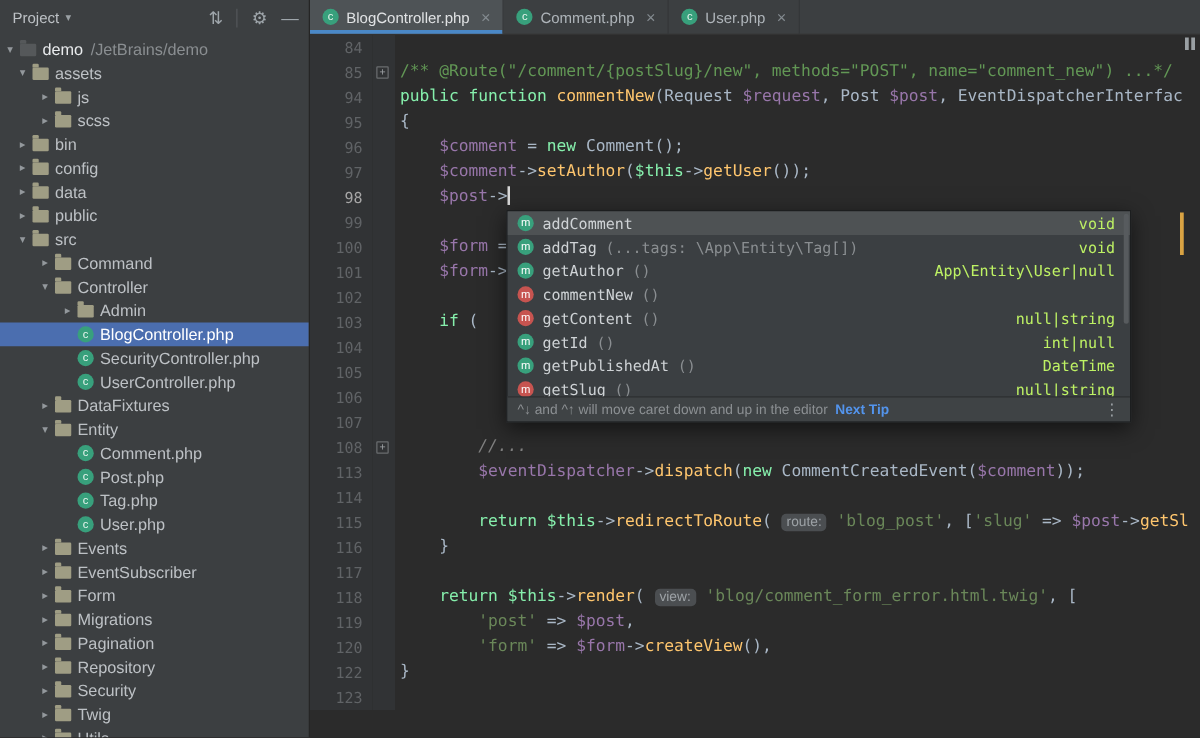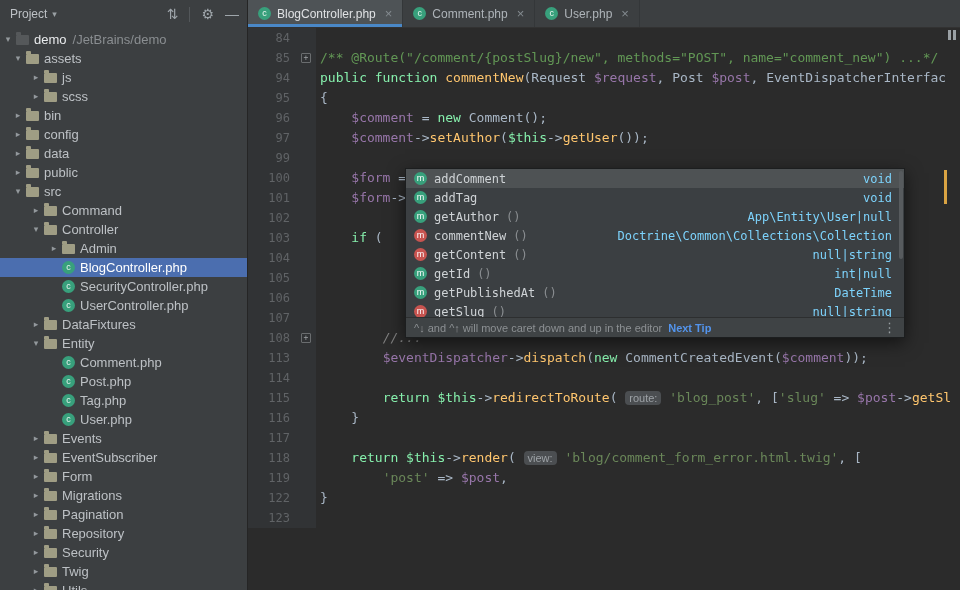--- a/index.html
+++ b/index.html
@@ -72,21 +72,21 @@
   .popup-list { max-height:148px; overflow:hidden; position:relative; }
   .prow { display:flex; align-items:center; height:19px; padding:0 12px 0 8px; gap:7px;
           font-family:"DejaVu Sans Mono",monospace; font-size:12px; color:#c3c7cb; }
   .prow.selected { background:#4e5254; }
   .micon { width:13px; height:13px; border-radius:50%; color:#fff; font-size:9px; line-height:13px;
            text-align:center; flex:none; font-family:"Liberation Sans",sans-serif; }
   .micon.teal { background:#38a07c; }
   .micon.red { background:#c75450; }
   .pname { color:#cfd3d6; }
   .pparams { color:#8a8e91; }
-  .ptype { margin-left:auto; color:#7dd3fc; padding-left:14px; }
+  .ptype { margin-left:auto; color:#bef264; padding-left:14px; }
   .popup-sb { position:absolute; right:1px; top:2px; width:4px; height:88px; background:#575b5e;
               border-radius:2px; }
   .popup-hint { height:20px; display:flex; align-items:center; gap:6px; padding:0 8px;
                 background:#3f4345; border-top:1px solid #2d2f30; font-size:11px; color:#8c9093; }
   .popup-hint a { color:#5394ec; text-decoration:none; font-weight:bold; }
   .kebab { margin-left:auto; color:#9aa0a4; font-size:13px; }
 
   
   .pause-icon { position:absolute; top:30px; right:4px; display:flex; gap:2px; z-index:6; }
   .pause-icon i { width:3px; height:10px; background:#9aa0a4; display:block; }
@@ -286,65 +286,67 @@
       </div>
 
     <div class="editor">
       <div id="code">
           <div class="crow"><span class="ln">84</span><span class="foldcol"></span><span class="ctext"></span></div>
           <div class="crow"><span class="ln">85</span><span class="foldcol"><i class="foldbox">+</i></span><span class="ctext"><span class="tok-doc">/** @Route("/comment/{postSlug}/new", methods="POST", name="comment_new") ...*/</span></span></div>
           <div class="crow"><span class="ln">94</span><span class="foldcol"></span><span class="ctext"><span class="tok-kw">public function </span><span class="tok-fn">commentNew</span><span class="tok-p">(</span><span class="tok-p">Request </span><span class="tok-var">$request</span><span class="tok-p">, </span><span class="tok-p">Post </span><span class="tok-var">$post</span><span class="tok-p">, </span><span class="tok-p">EventDispatcherInterfac</span></span></div>
           <div class="crow"><span class="ln">95</span><span class="foldcol"></span><span class="ctext"><span class="tok-p">{</span></span></div>
           <div class="crow"><span class="ln">96</span><span class="foldcol"></span><span class="ctext"><span class="tok-p">    </span><span class="tok-var">$comment</span><span class="tok-p"> = </span><span class="tok-kw">new </span><span class="tok-p">Comment();</span></span></div>
           <div class="crow"><span class="ln">97</span><span class="foldcol"></span><span class="ctext"><span class="tok-p">    </span><span class="tok-var">$comment</span><span class="tok-p">-&gt;</span><span class="tok-fn">setAuthor</span><span class="tok-p">(</span><span class="tok-kw">$this</span><span class="tok-p">-&gt;</span><span class="tok-fn">getUser</span><span class="tok-p">());</span></span></div>
+          <div class="crow active-line"><span class="ln">98</span><span class="foldcol"></span><span class="ctext"><span class="tok-p">    </span><span class="tok-var">$post</span><span class="tok-p">-&gt;</span><span class="caret-bar"></span></span></div>
           <div class="crow"><span class="ln">99</span><span class="foldcol"></span><span class="ctext"></span></div>
           <div class="crow"><span class="ln">100</span><span class="foldcol"></span><span class="ctext"><span class="tok-p">    </span><span class="tok-var">$form</span><span class="tok-p"> = </span></span></div>
           <div class="crow"><span class="ln">101</span><span class="foldcol"></span><span class="ctext"><span class="tok-p">    </span><span class="tok-var">$form</span><span class="tok-p">-&gt;</span></span></div>
           <div class="crow"><span class="ln">102</span><span class="foldcol"></span><span class="ctext"></span></div>
           <div class="crow"><span class="ln">103</span><span class="foldcol"></span><span class="ctext"><span class="tok-p">    </span><span class="tok-kw">if</span><span class="tok-p"> (</span></span></div>
           <div class="crow"><span class="ln">104</span><span class="foldcol"></span><span class="ctext"></span></div>
           <div class="crow"><span class="ln">105</span><span class="foldcol"></span><span class="ctext"></span></div>
           <div class="crow"><span class="ln">106</span><span class="foldcol"></span><span class="ctext"></span></div>
           <div class="crow"><span class="ln">107</span><span class="foldcol"></span><span class="ctext"></span></div>
           <div class="crow"><span class="ln">108</span><span class="foldcol"><i class="foldbox">+</i></span><span class="ctext"><span class="tok-p">        </span><span class="tok-cmt">//...</span></span></div>
           <div class="crow"><span class="ln">113</span><span class="foldcol"></span><span class="ctext"><span class="tok-p">        </span><span class="tok-var">$eventDispatcher</span><span class="tok-p">-&gt;</span><span class="tok-fn">dispatch</span><span class="tok-p">(</span><span class="tok-kw">new </span><span class="tok-p">CommentCreatedEvent(</span><span class="tok-var">$comment</span><span class="tok-p">));</span></span></div>
           <div class="crow"><span class="ln">114</span><span class="foldcol"></span><span class="ctext"></span></div>
           <div class="crow"><span class="ln">115</span><span class="foldcol"></span><span class="ctext"><span class="tok-p">        </span><span class="tok-kw">return </span><span class="tok-kw">$this</span><span class="tok-p">-&gt;</span><span class="tok-fn">redirectToRoute</span><span class="tok-p">( </span><span class="tok-hint">route:</span><span class="tok-p"> </span><span class="tok-str">'blog_post'</span><span class="tok-p">, [</span><span class="tok-str">'slug'</span><span class="tok-p"> =&gt; </span><span class="tok-var">$post</span><span class="tok-p">-&gt;</span><span class="tok-fn">getSl</span></span></div>
           <div class="crow"><span class="ln">116</span><span class="foldcol"></span><span class="ctext"><span class="tok-p">    }</span></span></div>
           <div class="crow"><span class="ln">117</span><span class="foldcol"></span><span class="ctext"></span></div>
           <div class="crow"><span class="ln">118</span><span class="foldcol"></span><span class="ctext"><span class="tok-p">    </span><span class="tok-kw">return </span><span class="tok-kw">$this</span><span class="tok-p">-&gt;</span><span class="tok-fn">render</span><span class="tok-p">( </span><span class="tok-hint">view:</span><span class="tok-p"> </span><span class="tok-str">'blog/comment_form_error.html.twig'</span><span class="tok-p">, [</span></span></div>
           <div class="crow"><span class="ln">119</span><span class="foldcol"></span><span class="ctext"><span class="tok-p">        </span><span class="tok-str">'post'</span><span class="tok-p"> =&gt; </span><span class="tok-var">$post</span><span class="tok-p">,</span></span></div>
+          <div class="crow"><span class="ln">120</span><span class="foldcol"></span><span class="ctext"><span class="tok-p">        </span><span class="tok-str">'form'</span><span class="tok-p"> =&gt; </span><span class="tok-var">$form</span><span class="tok-p">-&gt;</span><span class="tok-fn">createView</span><span class="tok-p">(),</span></span></div>
           <div class="crow"><span class="ln">122</span><span class="foldcol"></span><span class="ctext"><span class="tok-p">}</span></span></div>
           <div class="crow"><span class="ln">123</span><span class="foldcol"></span><span class="ctext"></span></div>
         </div>
 
       <div class="popup">
         <div class="popup-list" id="popup-list">
           <div class="popup-sb"></div>
         <div class="prow selected">
               <span class="micon teal">m</span>
               <span class="pname">addComment</span>
               <span class="ptype">void</span>
             </div>
             <div class="prow">
               <span class="micon teal">m</span>
               <span class="pname">addTag</span>
+              <span class="pparams">(...tags: \App\Entity\Tag[])</span>
               <span class="ptype">void</span>
             </div>
             <div class="prow">
               <span class="micon teal">m</span>
               <span class="pname">getAuthor</span>
               <span class="pparams">()</span>
               <span class="ptype">App\Entity\User|null</span>
             </div>
             <div class="prow">
               <span class="micon red">m</span>
               <span class="pname">commentNew</span>
               <span class="pparams">()</span>
-              <span class="ptype">Doctrine\Common\Collections\Collection</span>
             </div>
             <div class="prow">
               <span class="micon red">m</span>
               <span class="pname">getContent</span>
               <span class="pparams">()</span>
               <span class="ptype">null|string</span>
             </div>
             <div class="prow">
               <span class="micon teal">m</span>
               <span class="pname">getId</span>

